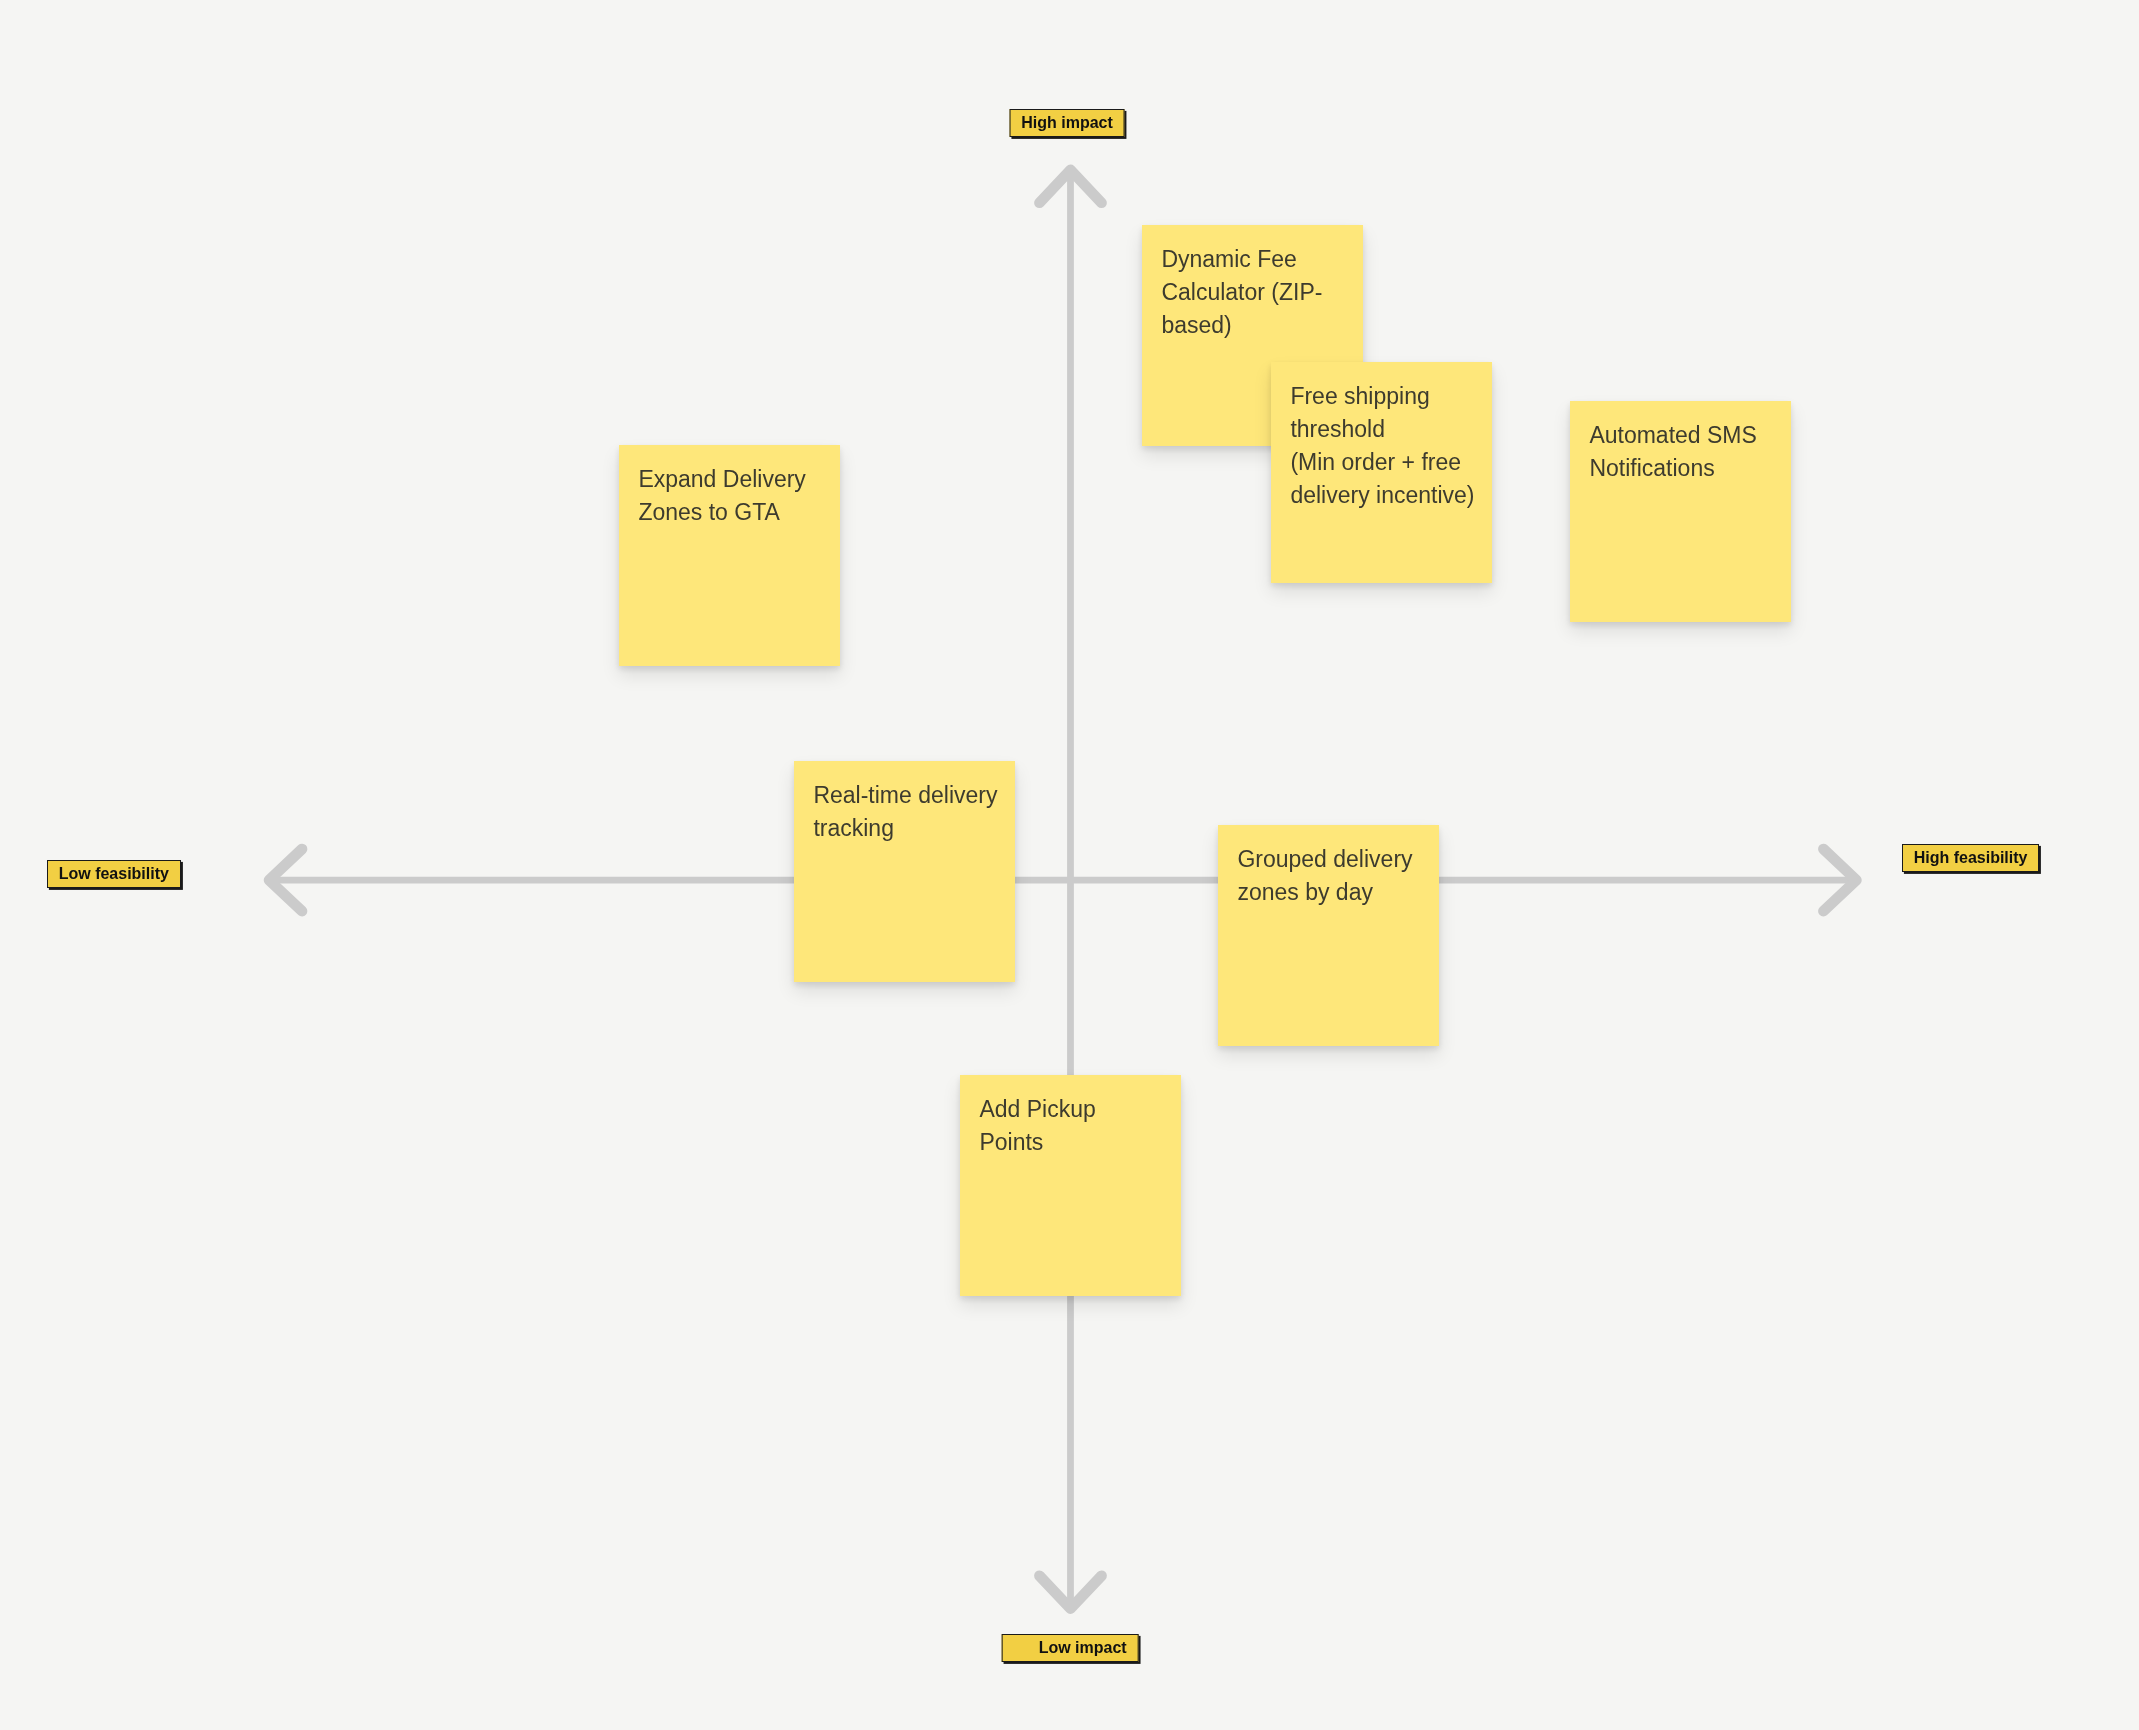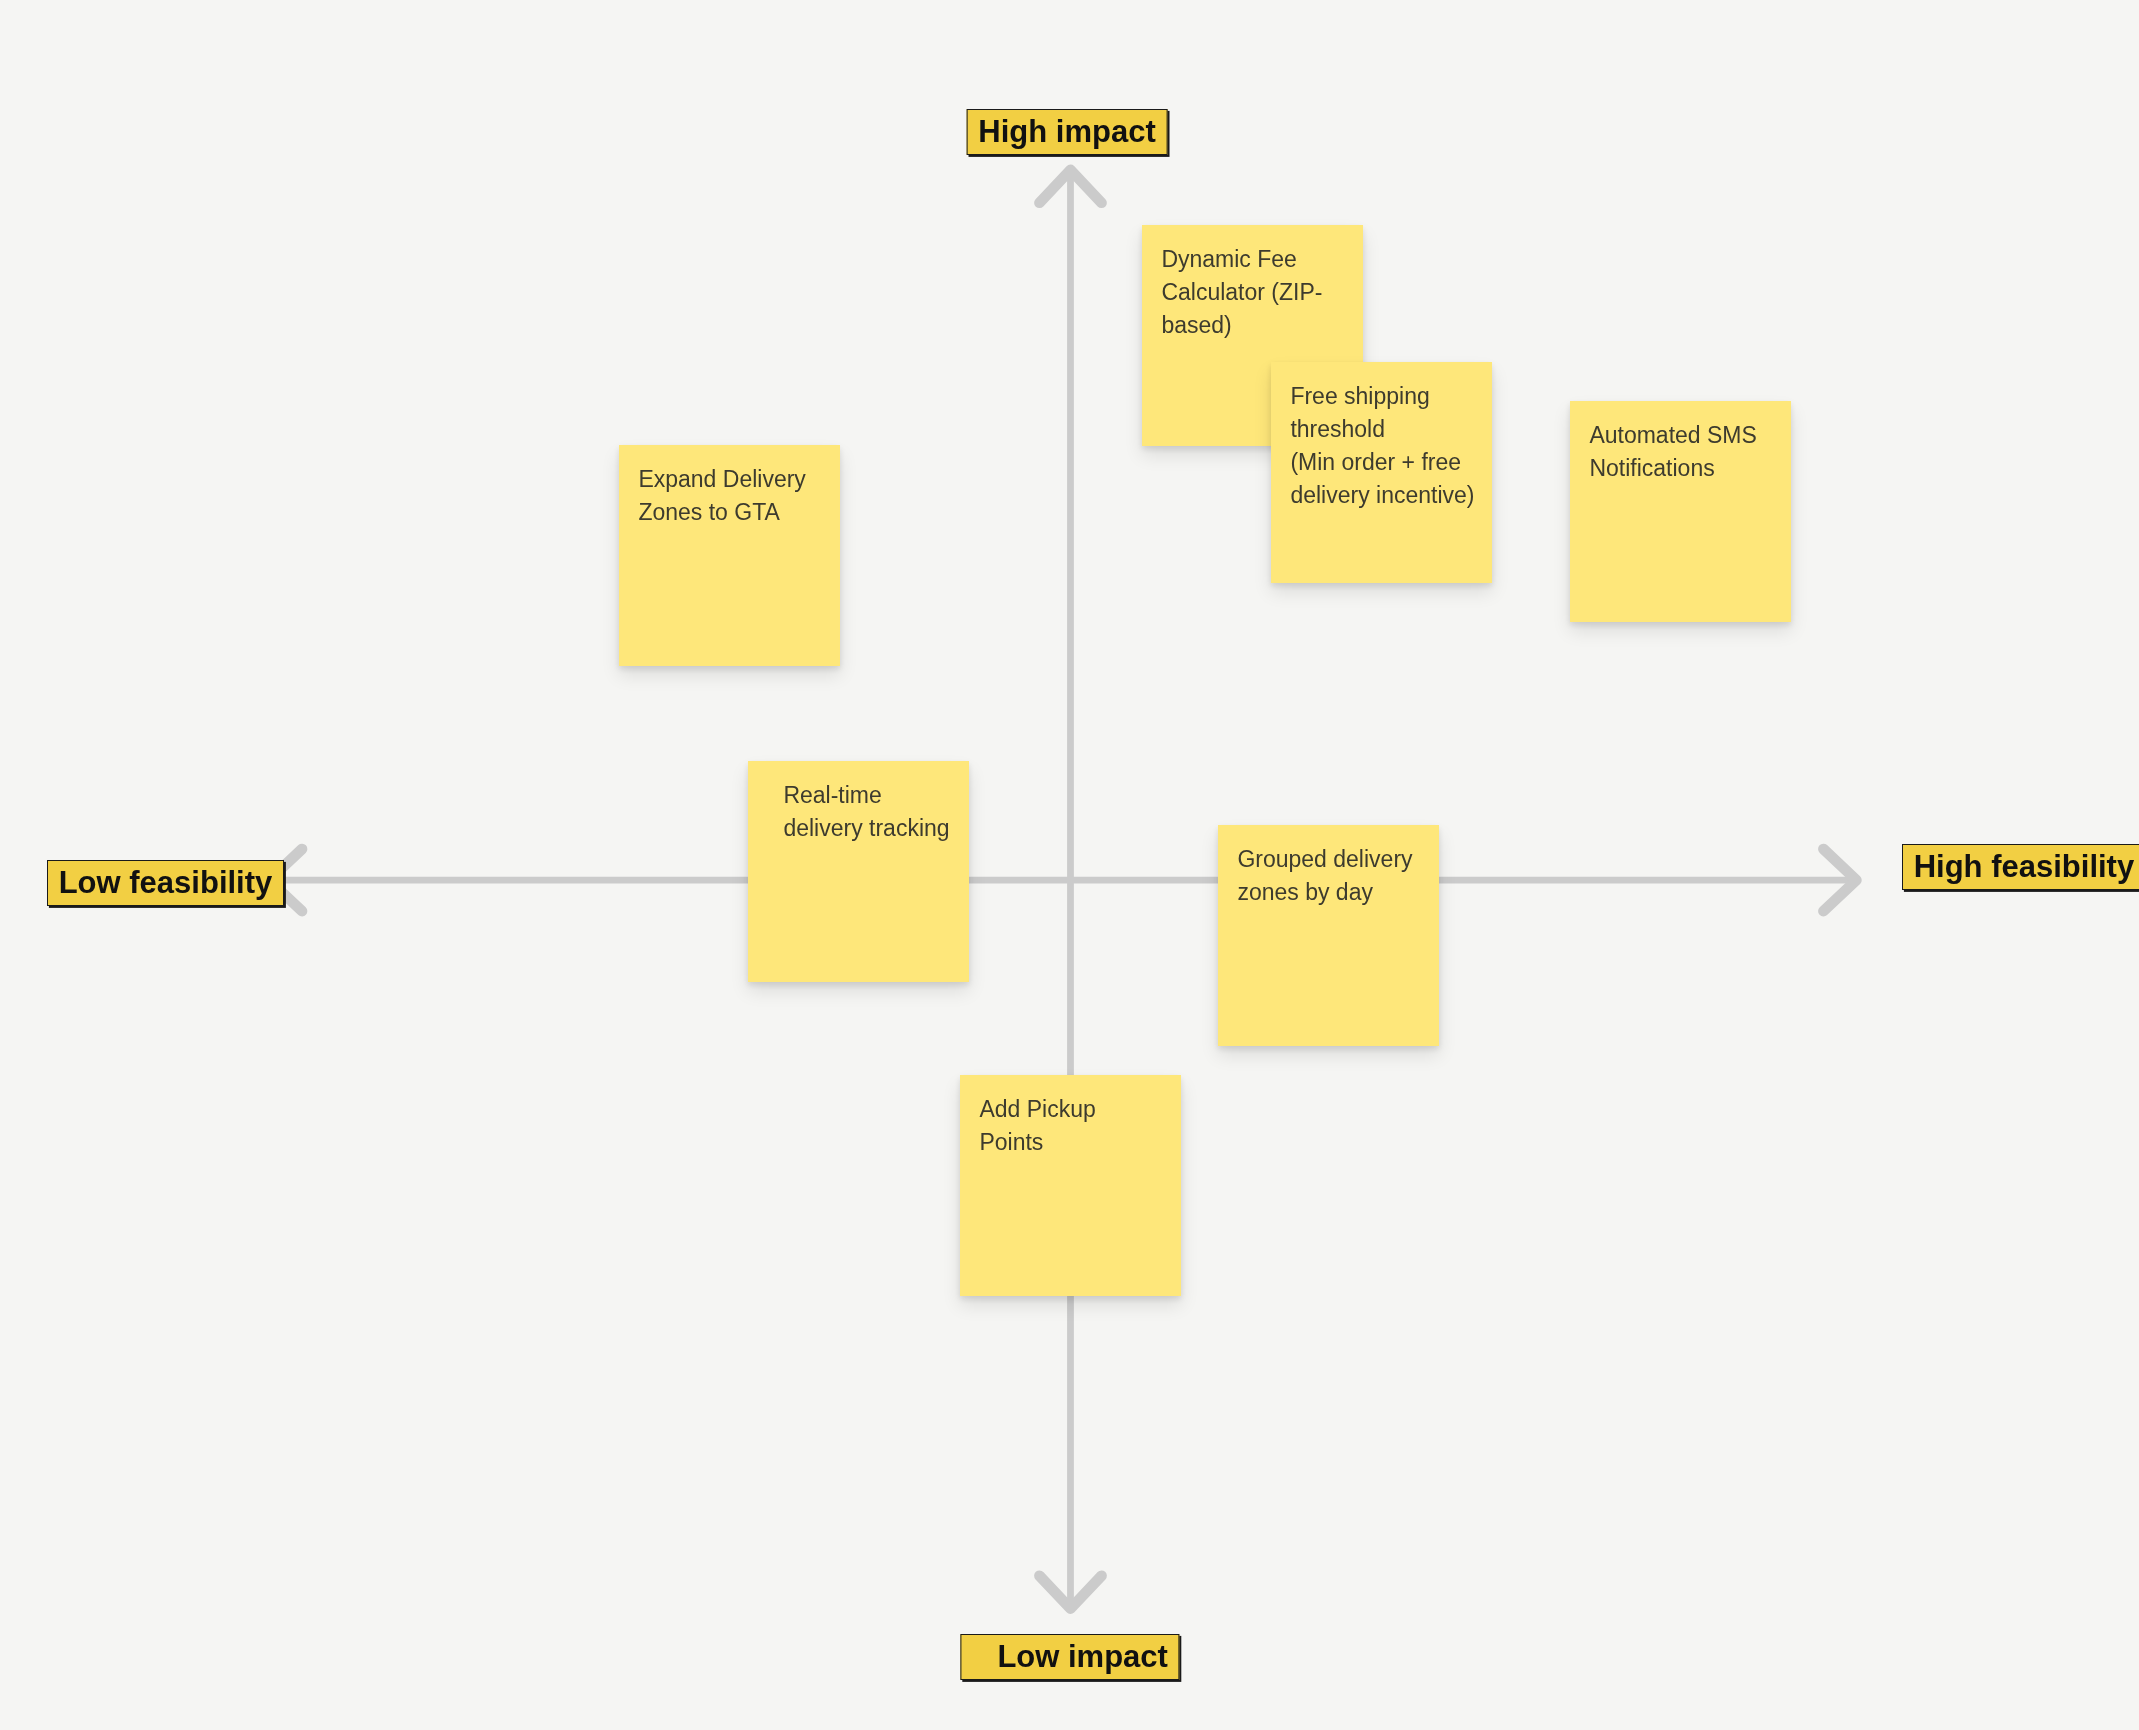--- a/index.html
+++ b/index.html
@@ -30,21 +30,21 @@
     width: 2140px;
     height: 1730px;
     display: block;
   }
   .axis-label {
     position: absolute;
     background: var(--label-fill);
     color: var(--label-text-color);
     border: 1.9px solid var(--label-border);
     box-shadow: 1.9px 1.9px 0 var(--label-border);
-    font-size: 31px;
+    font-size: 16px;
     font-weight: 700;
     line-height: 1.2;
     padding: 2.9px 10.7px 3.9px 10.7px;
     white-space: nowrap;
   }
   .axis-label.center-x { transform: translateX(-50%); }
   .notes-layer {
     position: absolute;
     left: 0; top: 0;
     width: 2140px;
@@ -94,21 +94,21 @@
       <div class="sticky-note" style="left: 1271px; top: 362px;">
       <div class="note-text">Free shipping threshold
 (Min order + free delivery incentive)</div>
     </div>
       <div class="sticky-note" style="left: 1570px; top: 401px;">
       <div class="note-text">Automated SMS Notifications</div>
     </div>
       <div class="sticky-note" style="left: 619px; top: 445px;">
       <div class="note-text">Expand Delivery Zones to GTA</div>
     </div>
-      <div class="sticky-note" style="left: 748px; top: 761px; padding-left: 16px;">
+      <div class="sticky-note" style="left: 794px; top: 761px;">
       <div class="note-text">Real-time delivery tracking</div>
     </div>
       <div class="sticky-note" style="left: 1218px; top: 825px;">
       <div class="note-text">Grouped delivery zones by day</div>
     </div>
       <div class="sticky-note" style="left: 960px; top: 1075px;">
       <div class="note-text">Add Pickup Points</div>
     </div>
     </div>
 

